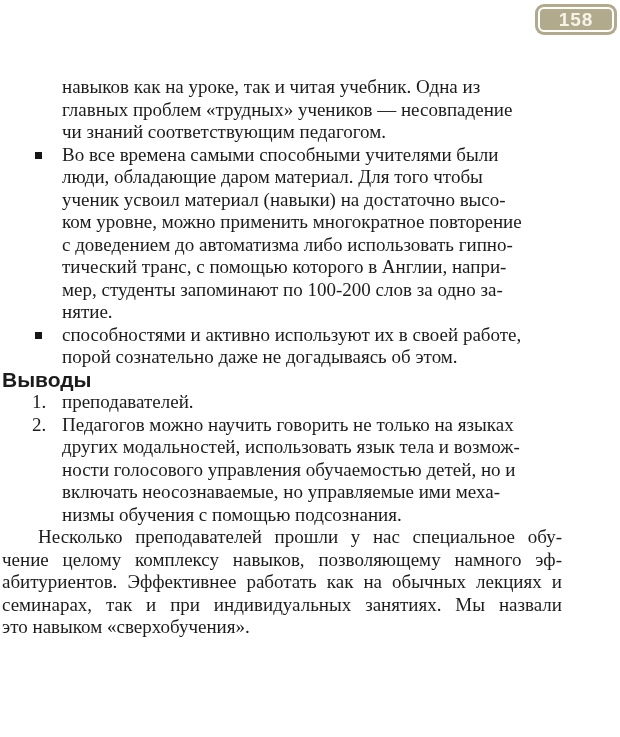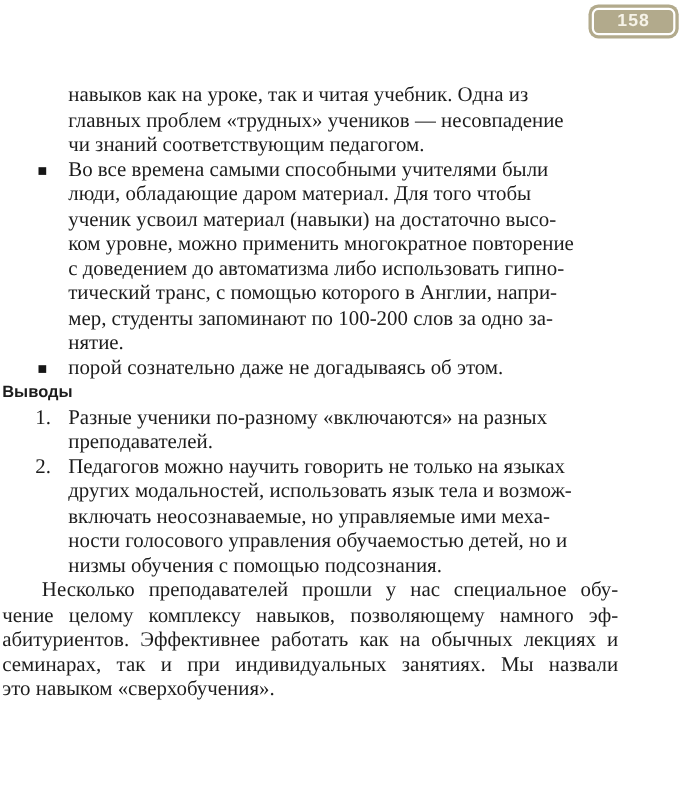--- a/index.html
+++ b/index.html
@@ -22,21 +22,21 @@
     padding: 3px;
     box-sizing: border-box;
   }
   .badge-inner {
     width: 100%; height: 100%;
     border: 2px solid #ffffff;
     border-radius: 6px;
     box-sizing: border-box;
     display: flex; align-items: center; justify-content: center;
     font-family: "Liberation Sans", sans-serif;
-    font-weight: 700; font-size: 16px;
+    font-weight: 700; font-size: 19px;
     color: #f6f3e8;
     letter-spacing: 1px;
   }
 
   
   .content {
     position: absolute;
     left: 2px; right: 58px; top: 76px;
     font-size: 19px;
     line-height: 22.5px;
@@ -48,21 +48,21 @@
   .li { position: relative; }
   .bullet {
     position: absolute; left: 33px; top: 8px;
     width: 7px; height: 7px;
     background: #161616;
   }
   .num { position: absolute; left: 30px; }
   .heading {
     font-family: "Liberation Sans", sans-serif;
     font-weight: 700;
-    font-size: 15px;
+    font-size: 21px;
     line-height: 22.5px;
   }
 </style>
 </head>
 <body>
 
 <div class="page">
 
   <div class="badge">
     <div class="badge-inner">158</div>
@@ -83,37 +83,37 @@
       <div class="line">ученик усвоил материал (навыки) на достаточно высо-</div>
       <div class="line">ком уровне, можно применить многократное повторение</div>
       <div class="line">с доведением до автоматизма либо использовать гипно-</div>
       <div class="line">тический транс, с помощью которого в Англии, напри-</div>
       <div class="line">мер, студенты запоминают по 100-200 слов за одно за-</div>
       <div class="line">нятие.</div>
     </div>
 
     <div class="li indent">
       <span class="bullet"></span>
+      <div class="line">способностями и активно используют их в своей работе,</div>
       <div class="line">порой сознательно даже не догадываясь об этом.</div>
     </div>
 
     <div class="heading">Выводы</div>
 
     <div class="li indent">
       <span class="num">1.</span>
-      <div class="line">Разные ученики по-разному «включаются» на разных</div>
       <div class="line">преподавателей.</div>
     </div>
 
     <div class="li indent">
       <span class="num">2.</span>
       <div class="line">Педагогов можно научить говорить не только на языках</div>
       <div class="line">других модальностей, использовать язык тела и возмож-</div>
+      <div class="line">ности голосового управления обучаемостью детей, но и</div>
       <div class="line">включать неосознаваемые, но управляемые ими меха-</div>
-      <div class="line">ности голосового управления обучаемостью детей, но и</div>
       <div class="line">низмы обучения с помощью подсознания.</div>
     </div>
 
     <div>
       <div class="jline pindent">Несколько преподавателей прошли у нас специальное обу-</div>
       <div class="jline">чение целому комплексу навыков, позволяющему намного эф-</div>
       <div class="jline">абитуриентов. Эффективнее работать как на обычных лекциях и</div>
       <div class="jline">семинарах, так и при индивидуальных занятиях. Мы назвали</div>
       <div class="line">это навыком «сверхобучения».</div>
     </div>

